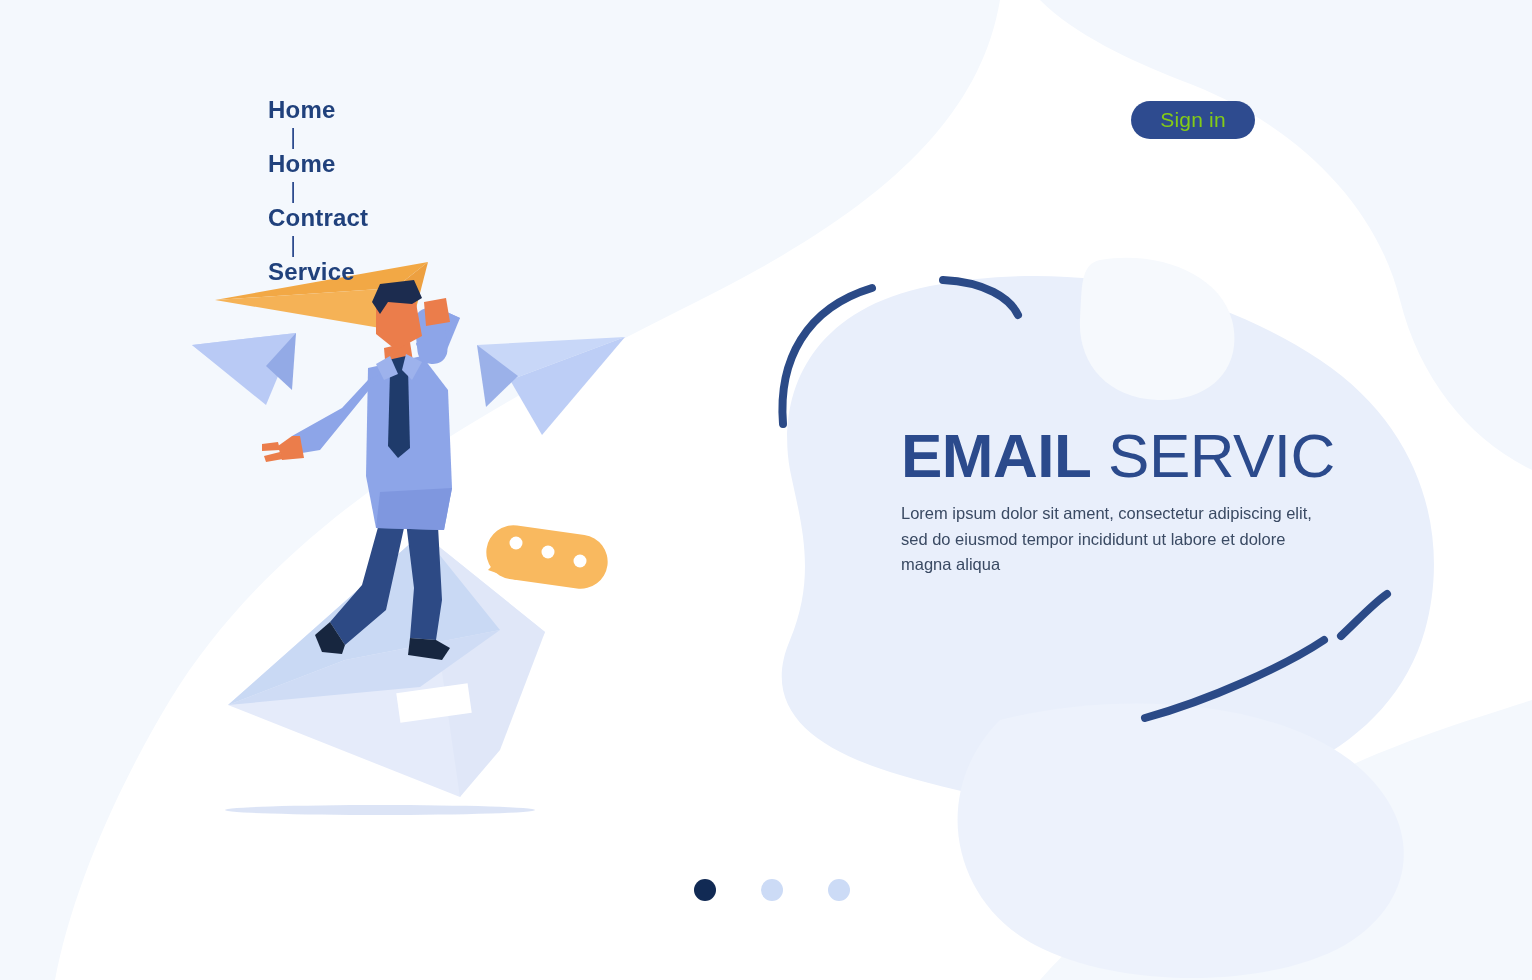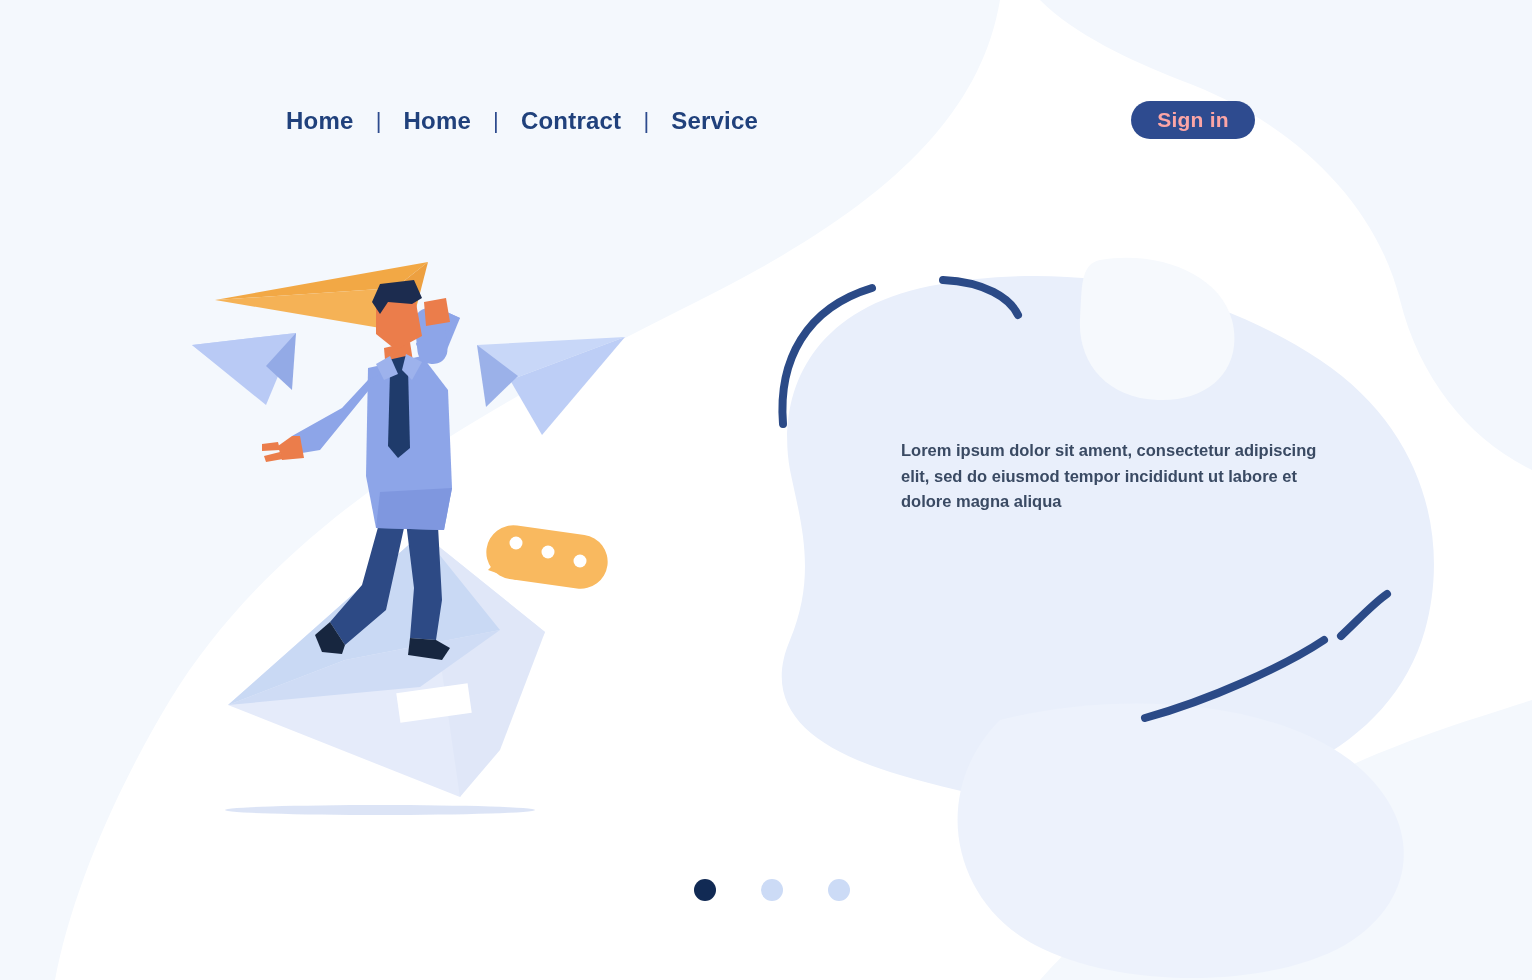--- a/index.html
+++ b/index.html
@@ -30,25 +30,26 @@
   
   #topnav {
     position: absolute;
     left: 0;
     top: 96px;
     width: 1532px;
     height: 50px;
   }
   .nav-links {
     position: absolute;
-    left: 286px;
+    left: 268px;
     top: 0;
     display: flex;
-    align-items: center;
+    align-items: flex-start;
     height: 50px;
+    flex-direction: column;
   }
   .nav-item {
     font-size: 24px;
     font-weight: bold;
     color: #20417c;
     letter-spacing: 0.2px;
     white-space: nowrap;
     cursor: pointer;
     text-decoration: none;
   }
@@ -64,23 +65,23 @@
 
   #signin-button {
     position: absolute;
     left: 1131px;
     top: 101px;
     width: 124px;
     height: 38px;
     border-radius: 19px;
     background: #2e4b8f;
     border: none;
-    color: #fca5a5;
+    color: #84cc16;
     font-size: 21px;
-    font-weight: bold;
+    font-weight: normal;
     font-family: "Liberation Sans", sans-serif;
     cursor: pointer;
     letter-spacing: 0.2px;
     padding: 0;
   }
 
   
   #hero-copy {
     position: absolute;
     left: 901px;
@@ -98,21 +99,20 @@
   }
   #hero-title .strong {
     font-weight: bold;
   }
   #hero-sub {
     margin: 14px 0 0 0;
     font-size: 16.5px;
     line-height: 1.55;
     color: #3a4a63;
     width: 420px;
-    font-weight: bold;
   }
   #learn-more-button {
     margin: 26px 0 0 122px;
     display: block;
     padding: 0;
     width: 172px;
     height: 38px;
     border-radius: 19px;
     background: #eef3fc;
     border: 1.6px solid #c2cbda;
@@ -258,20 +258,21 @@
       <span class="nav-sep">|</span>
       <span class="nav-item">Contract</span>
       <span class="nav-sep">|</span>
       <span class="nav-item">Service</span>
     </div>
   </div>
 
   <button id="signin-button">Sign in</button>
 
   <div id="hero-copy">
+    <h1 id="hero-title"><span class="strong">EMAIL</span><span class="light"> SERVIC</span></h1>
     <p id="hero-sub">Lorem ipsum dolor sit ament, consectetur adipiscing elit, sed do eiusmod tempor incididunt ut labore et dolore magna aliqua</p>
   </div>
 
   <div id="carousel-dots">
     <span class="dot active"></span>
     <span class="dot inactive"></span>
     <span class="dot inactive"></span>
   </div>
 
 </div>

